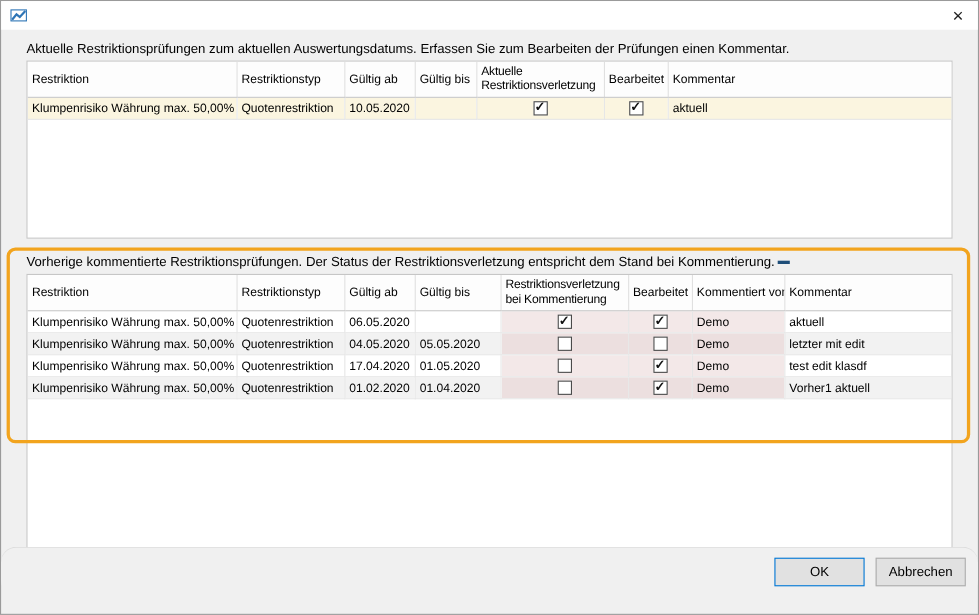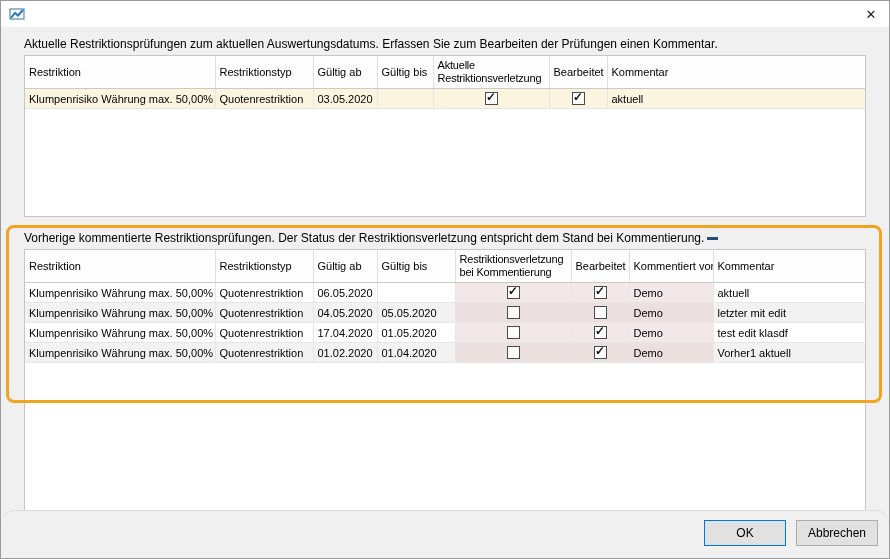--- a/index.html
+++ b/index.html
@@ -35,21 +35,21 @@
   
   .tb2 tbody tr:nth-child(even) td{background:#f2f2f2;}
   .tb2 tbody td.ro{background:#f3e8e8;}
   .tb2 tbody tr:nth-child(even) td.ro{background:#ecdfdf;}
   
   .checkbox{display:inline-block;width:13px;height:13px;border:1px solid #4a4a4a;background:#fff;
             box-sizing:border-box;position:relative;vertical-align:middle;}
   .checkbox.checked::after{content:"✓";position:absolute;left:-1px;top:-3px;width:13px;text-align:center;
             font-size:12px;font-weight:700;color:#111;}
   
-  .footer{position:absolute;left:0;right:0;bottom:3px;height:45px;border-top:1px solid #dcdcdc;
+  .footer{position:absolute;left:0;right:0;bottom:16px;height:45px;border-top:1px solid #dcdcdc;
           background:#f0f0f0;display:flex;justify-content:flex-end;align-items:center;
           padding:0 11px;gap:10px;box-sizing:border-box;border-radius:14px;}
   .btn{width:80px;height:24px;background:#e1e1e1;border:1px solid #adadad;font-size:12px;
        display:flex;align-items:center;justify-content:center;cursor:default;}
   .btn.default{border:1px solid #0078d7;}
   
   .annotation{position:absolute;left:5px;top:224px;width:876px;height:178px;
               border:3px solid #f2a41e;border-radius:8px;pointer-events:none;z-index:10;box-sizing:border-box;}
 </style>
 </head>
@@ -88,21 +88,21 @@
             <th>Gültig bis</th>
             <th class="wrap">Aktuelle Restriktionsverletzung</th>
             <th>Bearbeitet</th>
             <th>Kommentar</th>
           </tr>
         </thead>
         <tbody>
           <tr>
             <td>Klumpenrisiko Währung max. 50,00%</td>
             <td>Quotenrestriktion</td>
-            <td>03.05.2020</td>
+            <td>10.05.2020</td>
             <td></td>
             <td class="center">
               <span class="checkbox checked"></span>
             </td>
             <td class="center">
               <span class="checkbox checked"></span>
             </td>
             <td>aktuell</td>
           </tr>
         </tbody>

